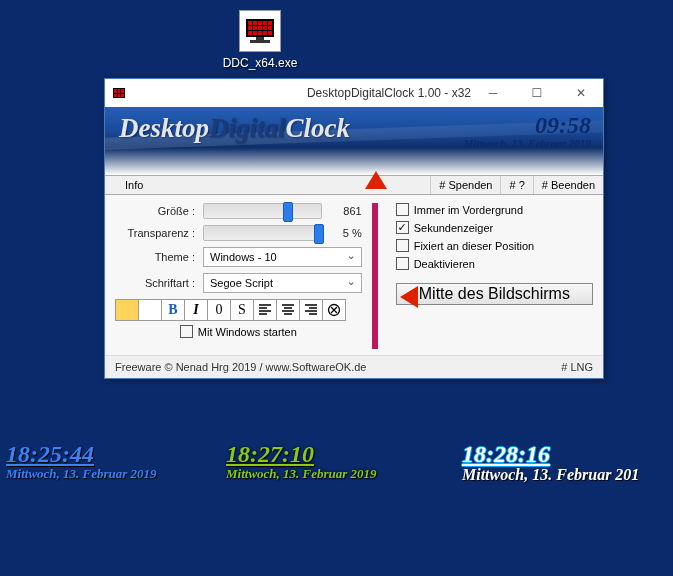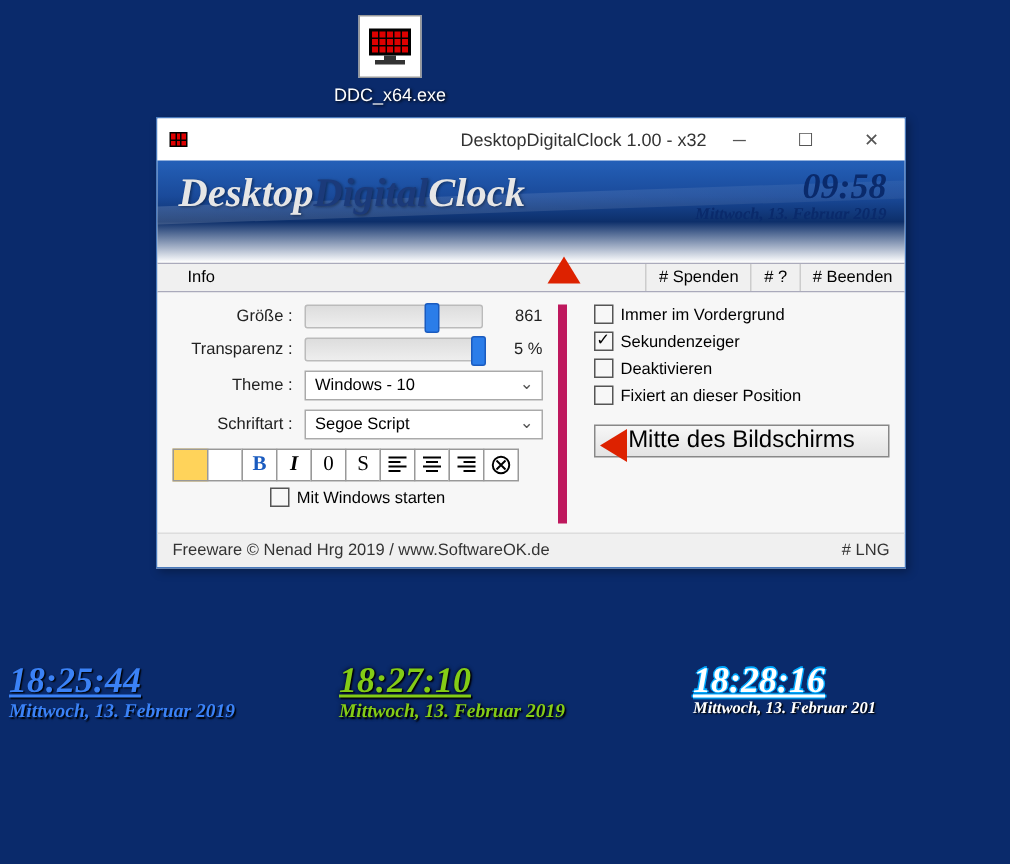--- a/index.html
+++ b/index.html
@@ -236,21 +236,21 @@
 .desk-clock .date { font-size: 13px; }
 .dc1 { left: 6px; top: 442px; color: #3b82f6; }
 .dc1 .time, .dc1 .date { text-shadow: 1px 1px 1px #000; }
 .dc2 { left: 226px; top: 442px; color: #84cc16; }
 .dc2 .time, .dc2 .date { text-shadow: 0 0 3px #001, 1px 1px 1px #000; }
 .dc3 { left: 462px; top: 442px; }
 .dc3 .time {
   color: #fff;
   text-shadow: -1px 0 #0af, 1px 0 #0af, 0 -1px #0af, 0 1px #0af;
 }
-.dc3 .date { color: #fff; text-shadow: 1px 1px 1px #000; font-size: 11px; }
+.dc3 .date { color: #fff; text-shadow: 1px 1px 1px #000; font-size: 16px; }
 </style>
 </head>
 <body>
 
 <div class="desktop-icon">
   <div class="icon-img">
     <div class="icon-screen">
         <i></i>
         <i></i>
         <i></i>
@@ -386,25 +386,25 @@
       <div class="checkbox-row">
           <span class="box"></span>
           <span>Immer im Vordergrund</span>
         </div>
       <div class="checkbox-row">
           <span class="box checked"></span>
           <span>Sekundenzeiger</span>
         </div>
       <div class="checkbox-row">
           <span class="box"></span>
-          <span>Deaktivieren</span>
+          <span>Fixiert an dieser Position</span>
         </div>
       <div class="checkbox-row">
           <span class="box"></span>
-          <span>Fixiert an dieser Position</span>
+          <span>Deaktivieren</span>
         </div>
       <button class="btn-wide">Mitte des Bildschirms</button>
     </div>
   </div>
 
   <div class="footer">
     <span>Freeware © Nenad Hrg 2019 / www.SoftwareOK.de</span>
     <span># LNG</span>
   </div>
 

